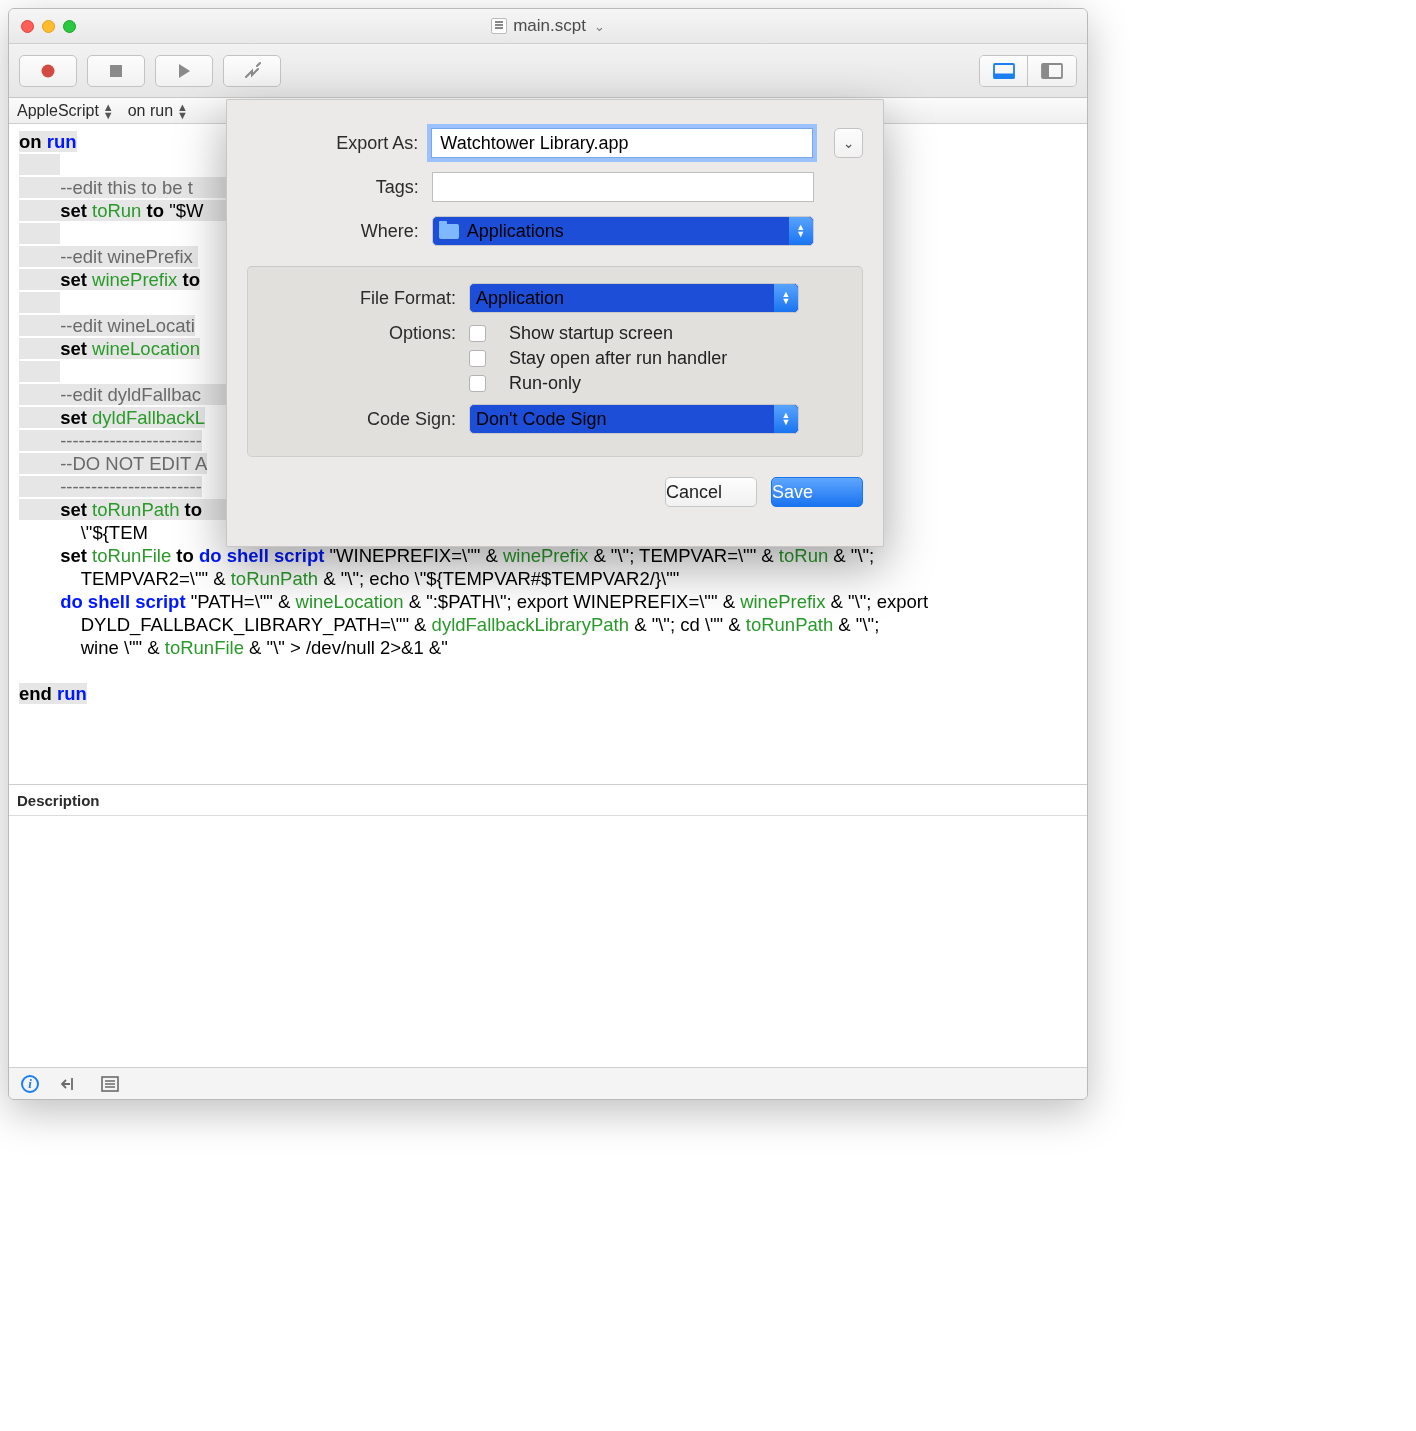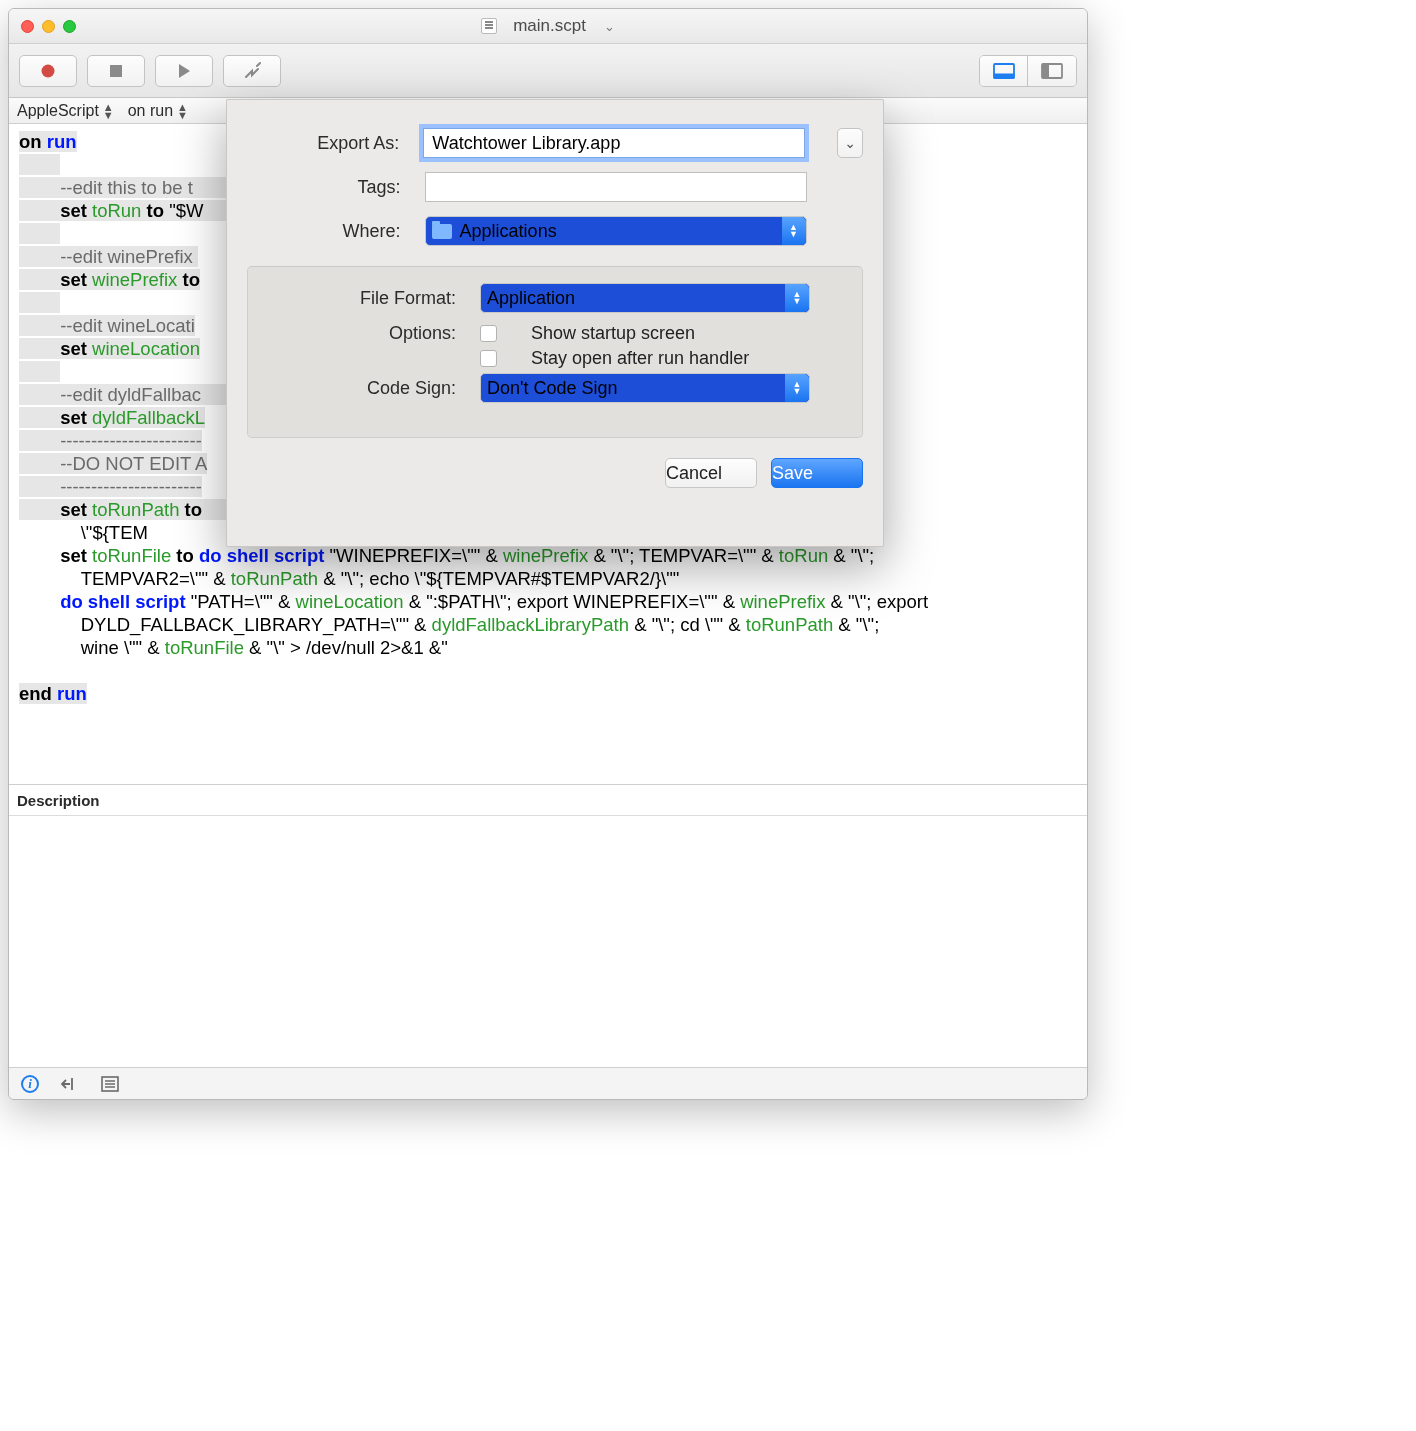--- a/index.html
+++ b/index.html
@@ -26,21 +26,21 @@
     display:flex; align-items:center;
     background: linear-gradient(#f6f6f6,#e8e8e8);
     border-bottom:1px solid #d0d0d0;
     position: relative;
   }
   .traffic { display:flex; gap:8px; padding-left:12px; }
   .dot { width:13px; height:13px; border-radius:50%; }
   .dot.red{background:#ff5f57;border:1px solid #e24238;}
   .dot.yellow{background:#ffbd2e;border:1px solid #e1a117;}
   .dot.green{background:#28c840;border:1px solid #1da52c;}
-  .title-center { position:absolute; left:0; right:0; display:flex; justify-content:center; align-items:center; gap:16px; color:#4b4b4b; font-size:17px;}
+  .title-center { position:absolute; left:0; right:0; display:flex; justify-content:center; align-items:center; gap:6px; color:#4b4b4b; font-size:17px;}
   .proxy-icon{width:16px;height:16px;background:#fff;border:1px solid #bbb;border-radius:2px;position:relative;}
   .proxy-icon::after{content:"";position:absolute;left:3px;top:5px;width:8px;height:1.5px;background:#888;box-shadow:0 3px 0 #888,0 -3px 0 #888;}
   .title-dd{color:#7a7a7a;font-size:13px;margin-left:2px;}
 
   .toolbar {
     height:54px; background:linear-gradient(#f2f2f2,#e6e6e6);
     border-bottom:1px solid #c7c7c7;
     display:flex; align-items:center; padding:0 10px; gap:10px;
   }
   .tb-btn{
@@ -89,21 +89,21 @@
   .info-icon{width:18px;height:18px;border:2px solid #1c7ef0;border-radius:50%;display:flex;align-items:center;justify-content:center;color:#1c7ef0;font-family:Georgia,serif;font-style:italic;font-size:13px;font-weight:bold;}
 
   
   .sheet{
     position:absolute; left:217px; top:90px; width:658px; height:448px;
     background:#eceae8; border:1px solid rgba(0,0,0,.15); border-radius:2px;
     box-shadow: 0 20px 50px rgba(0,0,0,.35);
     padding: 28px 20px 18px 20px;
     display:flex; flex-direction:column; gap:14px;
   }
-  .frow{display:flex;align-items:center;gap:24px;}
+  .frow{display:flex;align-items:center;gap:13px;}
   .flabel{width:180px;text-align:right;font-size:18px;color:#2b2b2b;}
   .tfield{
     height:30px;border:1px solid #bfbfbf;border-radius:0;background:#fff;font-size:18px;padding:0 8px;flex:1;
   }
   .tfield.focus{outline:4px solid #9bc1ff;border-color:#7aa7e8;}
   .expand-btn{width:30px;height:30px;border:1px solid #c3c3c3;border-radius:5px;background:linear-gradient(#fdfdfd,#f1f1f1);display:flex;align-items:center;justify-content:center;margin-left:8px;}
   .popup{
     height:30px;border:1px solid #c9c9c9;border-radius:5px;background:#1d4ed8;flex:1;display:flex;align-items:center;padding:0 6px;position:relative;font-size:18px;
   }
   .popup .endcap{
@@ -298,21 +298,26 @@
       <div class="frow" style="margin-bottom:4px">
         <div class="flabel" style="width:190px">Options:</div>
         <span class="chk"></span>
         <span class="optlbl">Show startup screen</span>
       </div>
       <div class="frow" style="margin-bottom:4px">
         <div class="flabel" style="width:190px"></div>
         <span class="chk"></span>
         <span class="optlbl">Stay open after run handler</span>
       </div>
-      <div class="frow" style="margin-bottom:16px">
+      <div class="frow">
+        <div class="flabel" style="width:190px"></div>
+        <span class="chk"></span>
+        <span class="optlbl">Run-only</span>
+      </div>
+      <div class="frow" style="margin-bottom:4px">
         <div class="flabel" style="width:190px">Code Sign:</div>
         <div class="popup" style="width:330px;flex:none">
           <span>Don't Code Sign</span>
           <span class="endcap">
               <span>▲</span>
               <span>▼</span>
             </span>
         </div>
       </div>
     </div>

